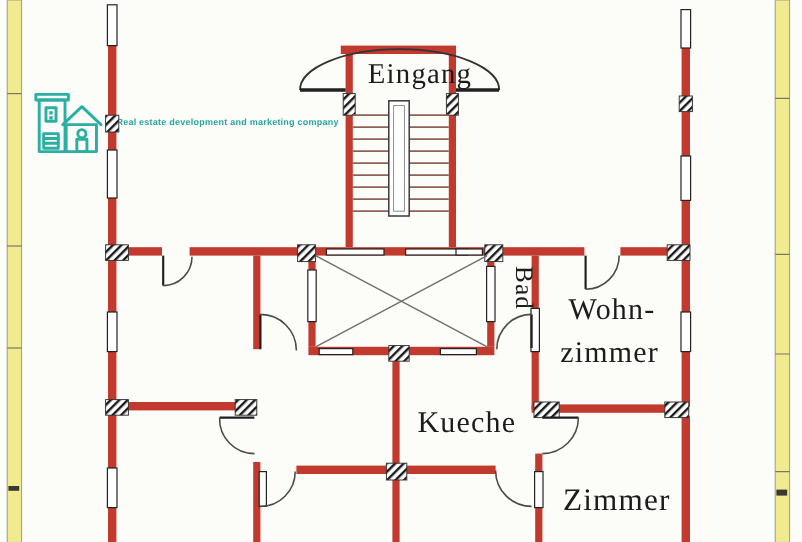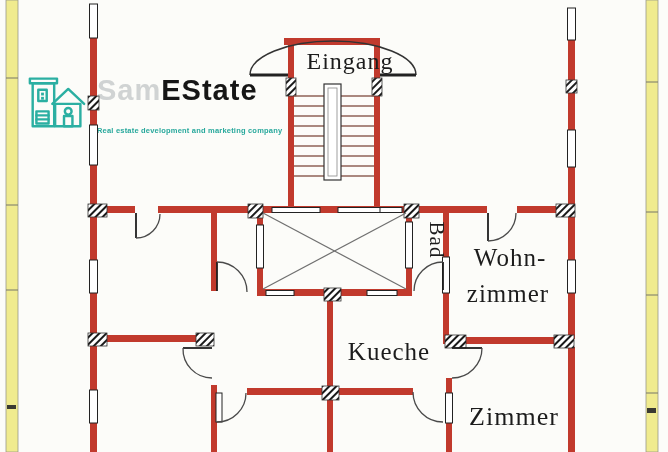--- a/index.html
+++ b/index.html
@@ -39,21 +39,20 @@
         <rect x="14" y="26.5" width="3" height="3" fill="#2bafa2" stroke="none"></rect>
         <rect x="9" y="42" width="13" height="13"></rect>
         <path d="M9 46.3 H22 M9 50.6 H22"></path>
         <path d="M26 34 L43 18 L60 34"></path>
         <rect x="29" y="34" width="27" height="24"></rect>
         <circle cx="43" cy="42" r="3.6"></circle>
         <rect x="38.5" y="47" width="9" height="11"></rect>
       </g>
     </svg>
     <div class="txt">
-      <div class="brandline"><span class="b-gray">Sam</span><span class="b-black">EState</span></div>
       <div class="tagline">Real estate development and marketing company</div>
     </div>
   </div>
 
   <svg id="plan-svg" width="668" height="452" viewBox="0 0 668 452">
     <defs>
       <pattern id="hatchpat" width="5" height="5" patternTransform="rotate(45)" patternUnits="userSpaceOnUse">
         <rect width="5" height="5" fill="#ffffff"></rect>
         <line x1="1" y1="0" x2="1" y2="5" stroke="#1a1a1a" stroke-width="2"></line>
       </pattern>

